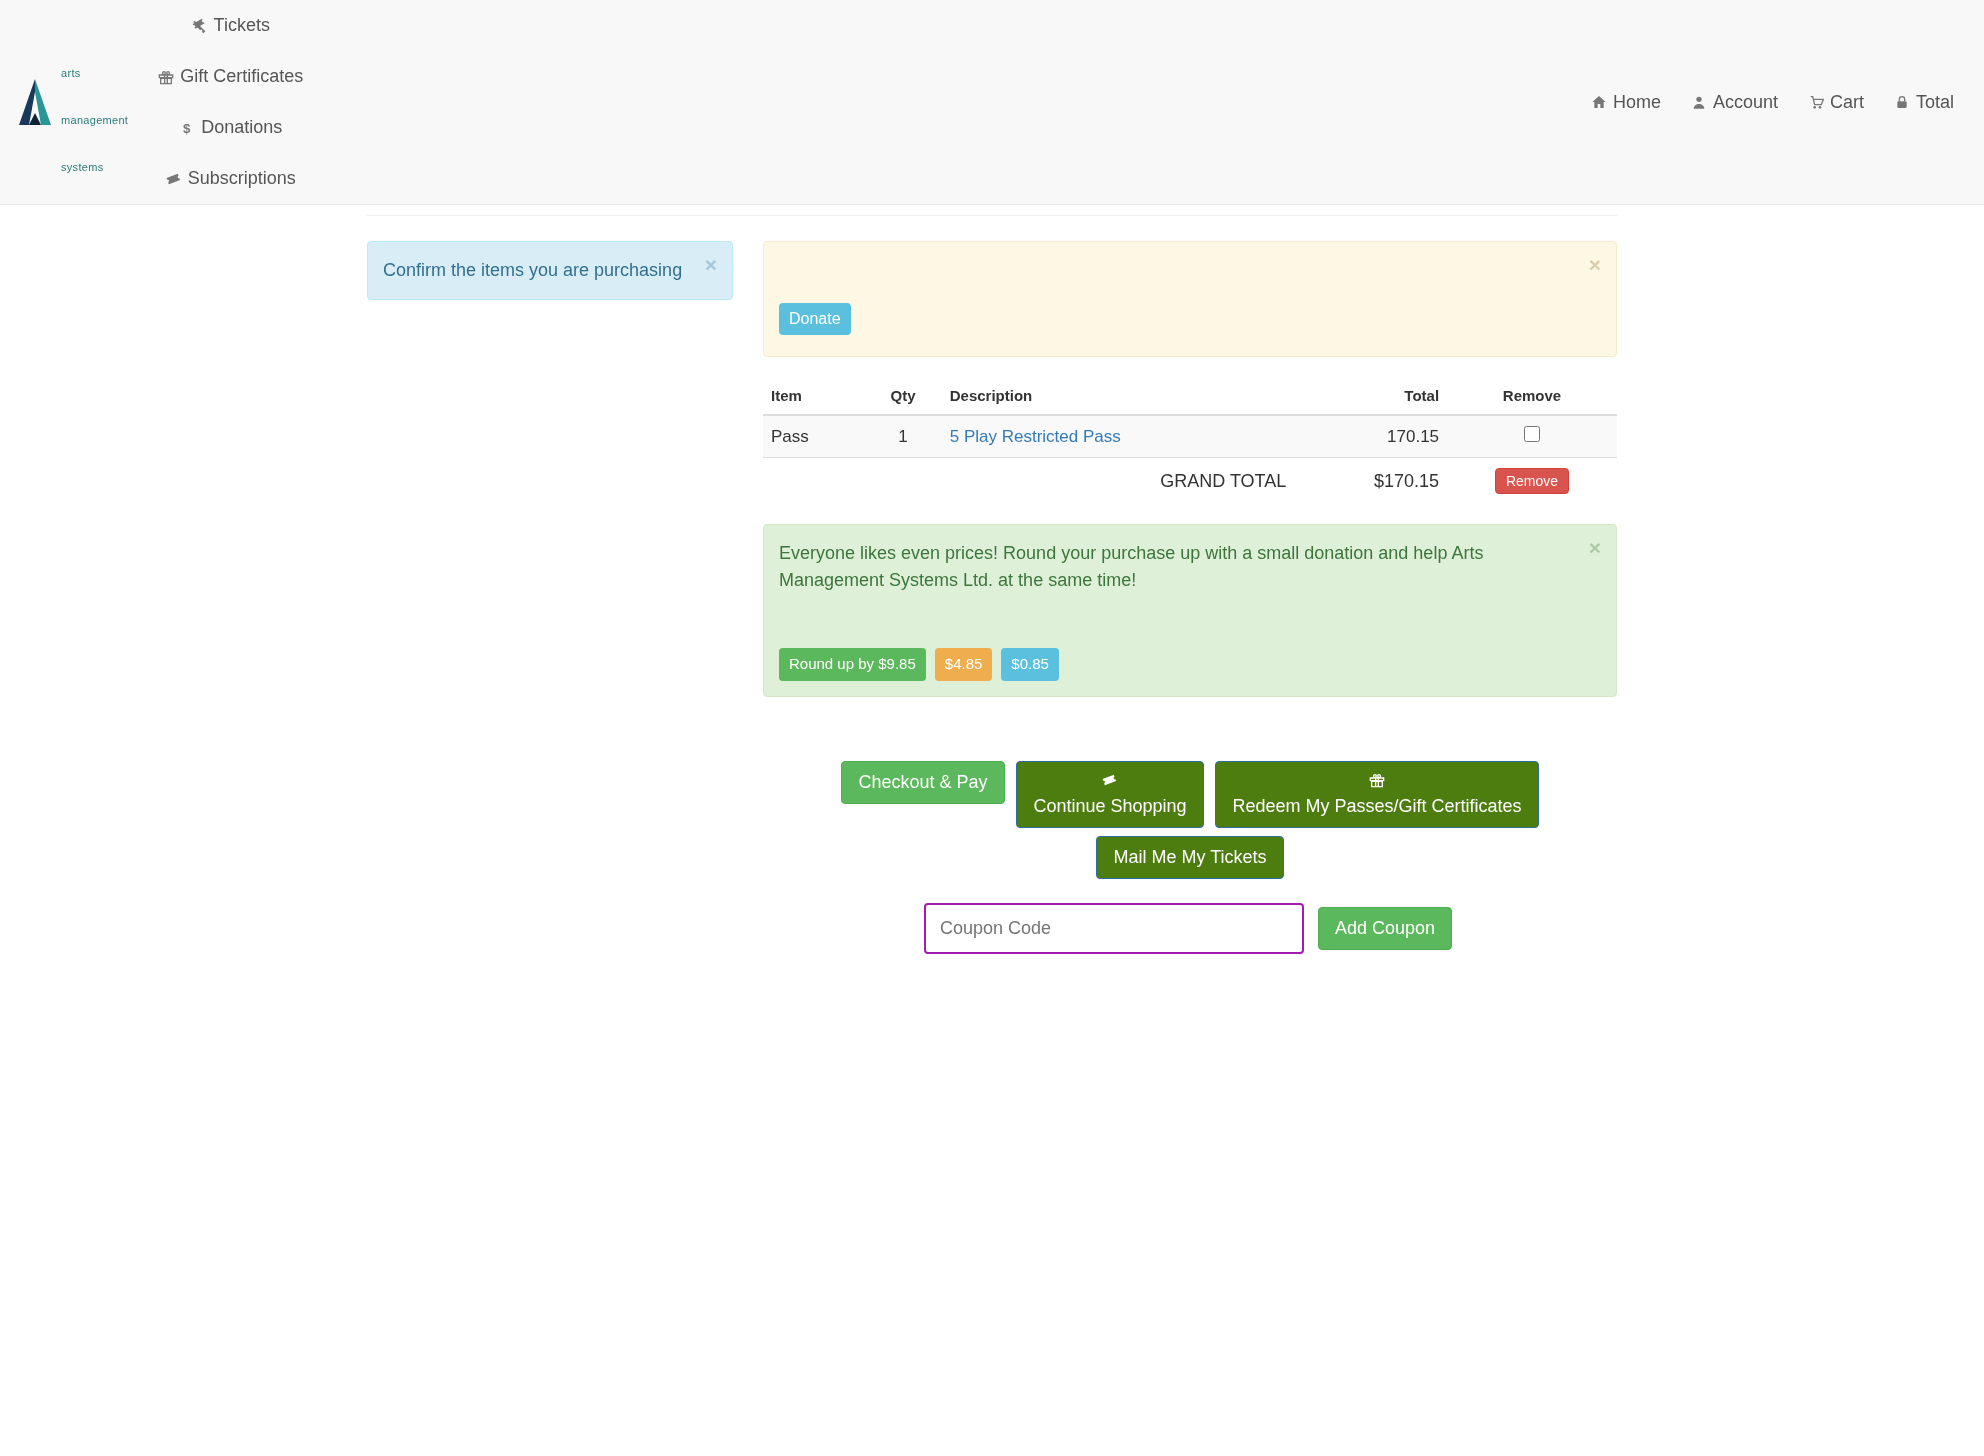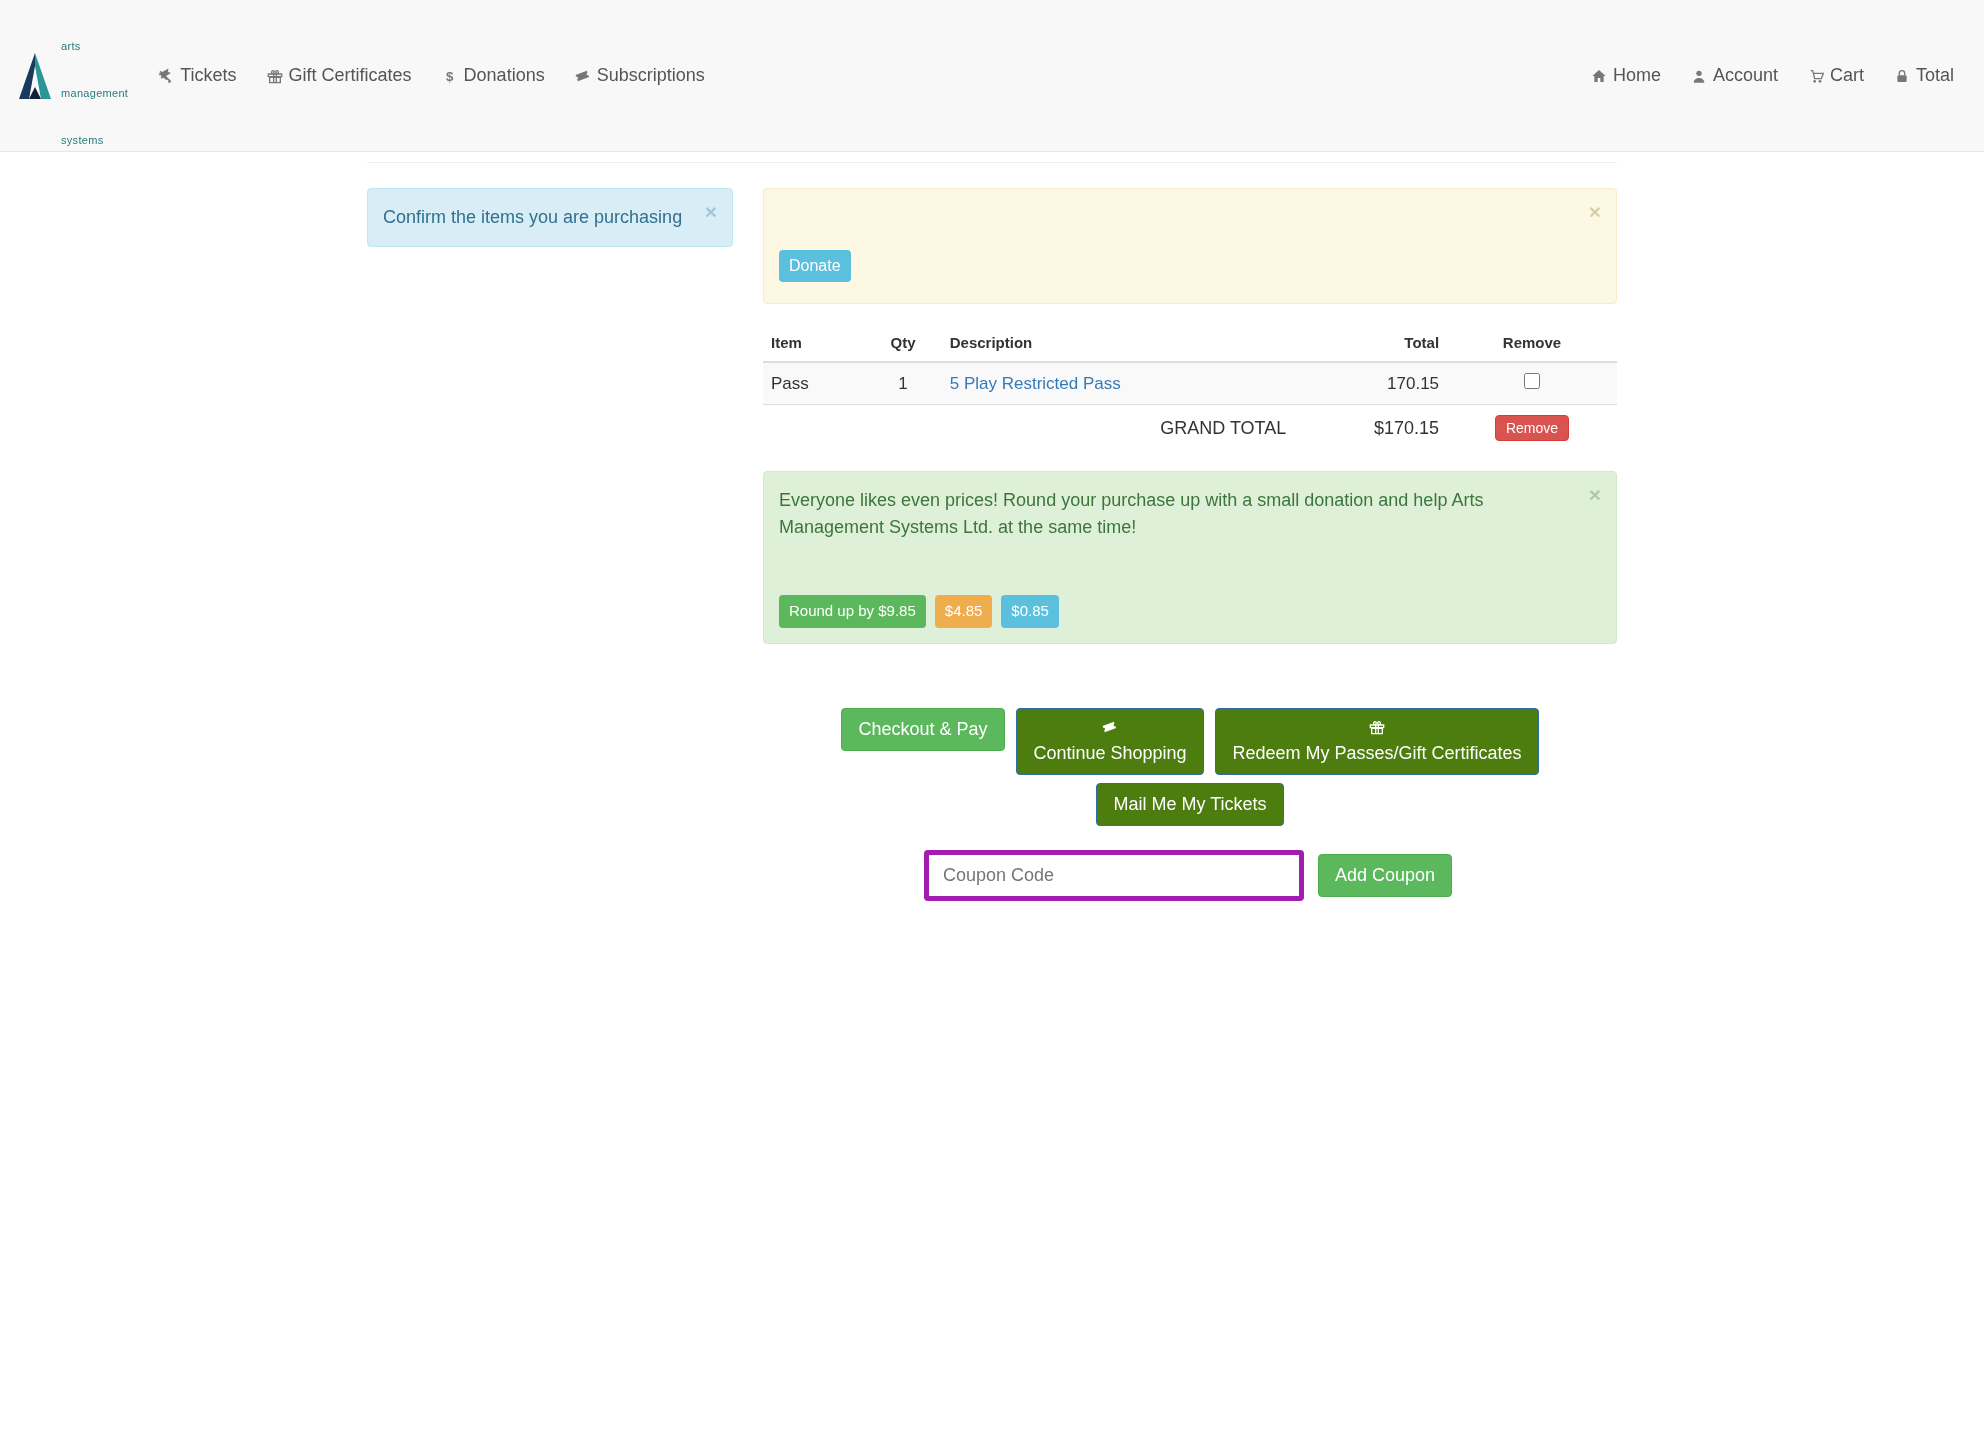--- a/index.html
+++ b/index.html
@@ -4,21 +4,21 @@
 <style>
 * { box-sizing: border-box; margin: 0; padding: 0; }
 body { font-family: "Helvetica Neue", Helvetica, Arial, sans-serif; font-size: 14px; color: #333; background: #fff; }
 
 
 .navbar { background: #f8f8f8; border-bottom: 1px solid #e7e7e7; min-height: 50px; padding: 0 15px; display: flex; align-items: center; }
 .navbar-brand { display: flex; align-items: center; padding: 5px 15px 5px 0; }
 .navbar-brand svg { height: 50px; }
 .brand-text { display:flex; flex-direction:column; line-height:1; margin-left:6px; }
 .brand-text span { font-size:11px; color:#2a7a7a; letter-spacing:0.3px;margin-top:36px; }
-.nav-left { display:flex; align-items:center; }
+.nav-left { display:flex; align-items:center;flex-direction:column; }
 .nav-right { display:flex; align-items:center; margin-left:auto; }
 .nav-link { color:#555; padding:15px 15px; font-size:18px; display:flex; align-items:center; gap:6px; text-decoration:none; cursor:pointer; }
 .nav-icon { width:16px; height:16px; display:inline-block; fill:#777; }
 
 
 .container { max-width:1280px; margin:0 auto; padding:0 15px; }
 
 h1.page-title { font-size:40px; font-weight:500; color:#333; margin:40px 0 20px; }
 hr.divider { border:0; border-top:1px solid #eee; margin:10px 0 25px; }
 
@@ -52,21 +52,21 @@
 .table th.center, .table td.center { text-align:center; }
 .table td { padding:10px 8px; border-top:1px solid #ddd; font-size:17px; vertical-align:middle; }
 .table tr.stripe { background:#f9f9f9; }
 .table a { color:#337ab7; text-decoration:none; }
 .checkbox { width:16px; height:16px; cursor:pointer; }
 
 
 .actions { text-align:center; margin-top:60px; }
 .actions .btn { margin:4px; }
 .coupon-row { display:flex; justify-content:center; gap:10px; margin-top:20px; }
-.coupon-input { width:380px; padding:10px 14px; font-size:18px; border:5px solid #a21caf; border-radius:4px; color:#555; }
+.coupon-input { width:380px; padding:10px 14px; font-size:18px; border:2px solid #a21caf; border-radius:4px; color:#555; }
 
 .roundup-buttons { margin-top:8px; }
 .roundup-buttons .label { margin-right:4px; font-size:15px; padding:5px 10px; }
 
 .donate-label { font-size:16px; padding:4px 10px; margin-bottom:6px; display:inline-block; }
 </style>
 </head>
 <body>
 
 <nav class="navbar">

